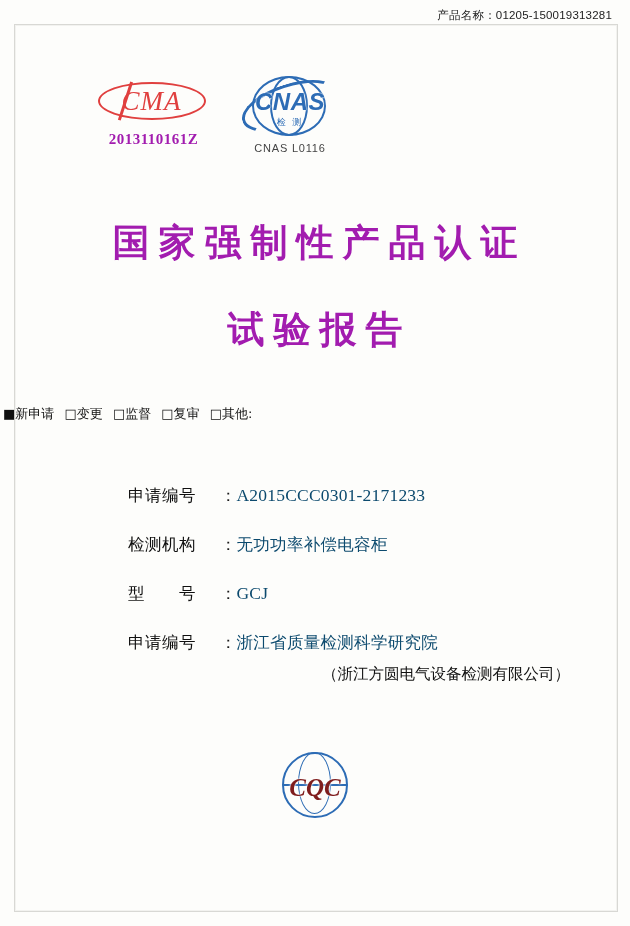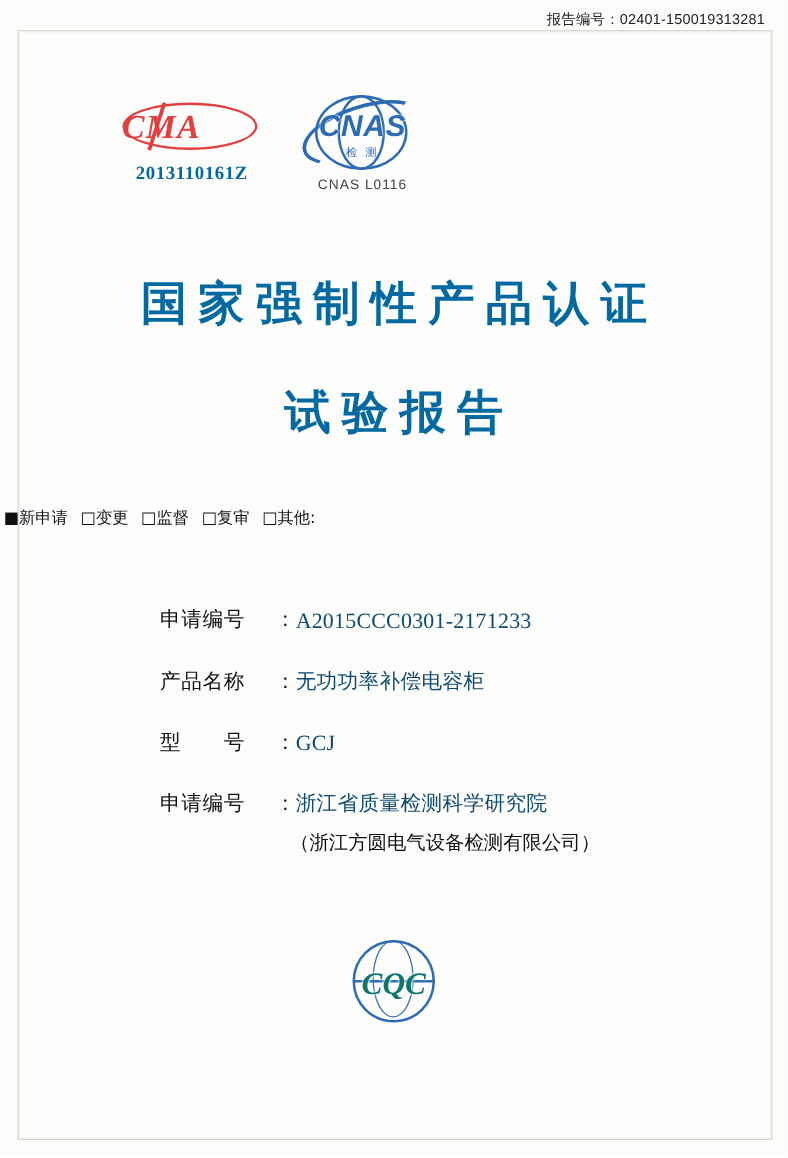--- a/index.html
+++ b/index.html
@@ -75,43 +75,43 @@
     border: 2.5px solid #e0403f;
     border-radius: 50%/50%;
     box-sizing: border-box;
   }
   .cma-mark .letters {
     position: absolute;
     left: 0; top: 0;
     width: 108px;
     height: 38px;
     line-height: 38px;
-    text-align: left;
+    text-align: center;
     font-family: "Liberation Serif", serif;
-    font-weight: bold;
+    font-weight: normal;
     font-style: italic;
     font-size: 27px;
     color: #e0403f;
     letter-spacing: 1px;
   }
   .cma-mark .slash {
     position: absolute;
     left: 26px;
     top: -1px;
     width: 2.5px;
     height: 40px;
     background: #e0403f;
     transform: rotate(18deg);
   }
   .cma-code {
     margin-top: 9px;
     font-family: "Liberation Serif", serif;
     font-weight: bold;
     font-size: 15px;
-    color: #0369a1;
+    color: #a21caf;
     letter-spacing: 0.5px;
   }
 
   .cnas-block {
     position: absolute;
     left: 200px;
     top: 0;
     width: 180px;
     text-align: center;
   }
@@ -187,21 +187,21 @@
   }
 
   
   .title-main, .title-sub {
     position: absolute;
     left: 0;
     right: 0;
     text-align: center;
     font-family: "DejaVu Serif", serif;
     font-weight: bold;
-    color: #0369a1;
+    color: #a21caf;
   }
   .title-main {
     top: 218px;
     font-size: 37px;
     letter-spacing: 9px;
     text-indent: 9px;
   }
   .title-sub {
     top: 305px;
     font-size: 37px;
@@ -227,21 +227,21 @@
 
   
   .fields {
     position: absolute;
     top: 485px;
     left: 128px;
     right: 60px;
   }
   .field-row {
     display: flex;
-    align-items: center;
+    align-items: flex-start;
     margin-bottom: 27px;
     font-size: 16.5px;
   }
   .field-label {
     width: 92px;
     flex: 0 0 92px;
     font-family: "DejaVu Serif", serif;
     color: #101010;
     letter-spacing: 0.5px;
   }
@@ -263,20 +263,21 @@
     font-size: 17.5px;
     letter-spacing: 0.2px;
   }
   .field-sub {
     margin-left: 104px;
     margin-top: -17px;
     margin-bottom: 26px;
     font-family: "DejaVu Serif", serif;
     font-size: 15.5px;
     color: #101010;
+    text-align: right;
   }
 
   
   .cqc {
     position: absolute;
     top: 752px;
     left: 0;
     right: 0;
     text-align: center;
   }
@@ -309,42 +310,42 @@
   }
   .cqc-mark .band {
     position: absolute;
     left: 0;
     top: 22px;
     width: 92px;
     font-family: "Liberation Serif", serif;
     font-weight: bold;
     font-style: italic;
     font-size: 25px;
-    color: #0f766e;
+    color: #7f1d1d;
     letter-spacing: 0px;
     text-shadow: 0 0 2px #ffffff, 0 0 3px #ffffff;
   }
   .cqc-mark .hline {
     position: absolute;
     left: 14px;
     top: 32px;
     width: 64px;
     height: 1.6px;
     background: #2d6cb5;
   }
 </style>
 </head>
 <body>
 
 <div class="page">
 
   <div class="scan-frame"></div>
 
   <div class="report-no">
-    <span>报告编号：</span><span>02401-150019313281</span>
+    <span>产品名称：</span><span>01205-150019313281</span>
   </div>
 
   <div class="logos">
 
     <div class="cma-block">
       <div class="cma-mark">
         <div class="oval"></div>
         <div class="slash"></div>
         <div class="letters">CMA</div>
       </div>
@@ -376,21 +377,21 @@
 
   <div class="fields">
 
     <div class="field-row">
       <div class="field-label">申请编号</div>
       <div class="field-colon">：</div>
       <div class="field-value latin">A2015CCC0301-2171233</div>
     </div>
 
     <div class="field-row">
-      <div class="field-label">产品名称</div>
+      <div class="field-label">检测机构</div>
       <div class="field-colon">：</div>
       <div class="field-value">无功功率补偿电容柜</div>
     </div>
 
     <div class="field-row">
       <div class="field-label spaced">型　　号</div>
       <div class="field-colon">：</div>
       <div class="field-value latin">GCJ</div>
     </div>
 

